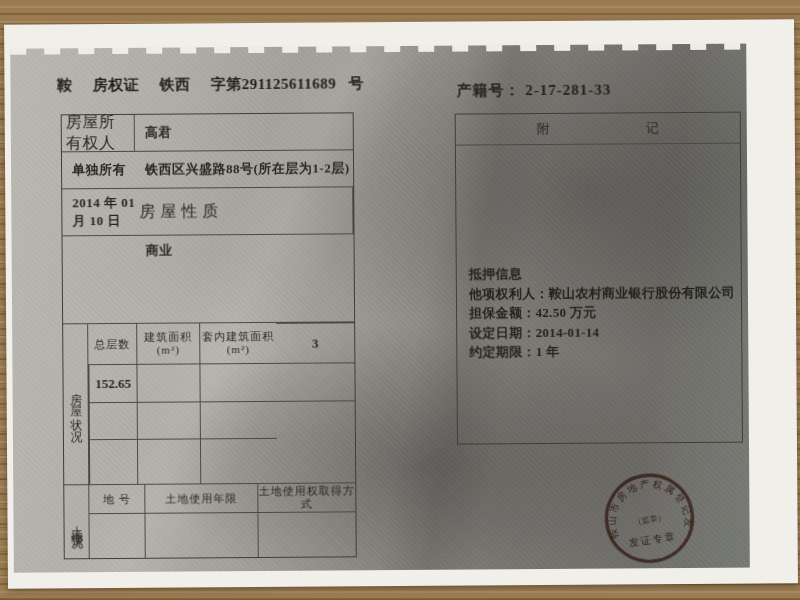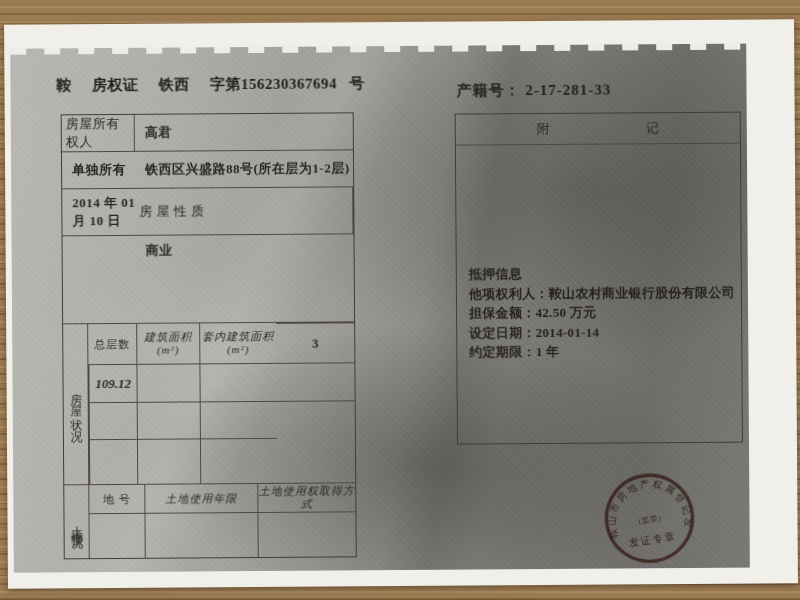--- a/index.html
+++ b/index.html
@@ -45,38 +45,38 @@
   .title .gap{margin:0 8px;}
   .title .gap-s{margin-left:8px;}
   
   .maintable{
     position:absolute;left:50px;top:66px;width:291px;
     border:1.6px solid #3e3b33;color:#26241e;
   }
   .sec-a{display:grid;grid-template-columns:73px 1fr;grid-template-rows:36px 37px 47px 30px 29px 29px;}
   .sec-a>div{border-top:1px solid #4a473f;display:flex;align-items:center;}
   .sec-a>div.r0{border-top:none;}
-  .sec-a .lab{border-right:1px solid #4a473f;font-size:13px;padding:0 4px;letter-spacing:.5px;}
+  .sec-a .lab{border-right:1px solid #4a473f;font-size:16px;padding:0 4px;letter-spacing:.5px;}
   .sec-a .val{font-size:13px;font-weight:700;padding-left:10px;letter-spacing:.5px;}
   .sec-b{display:grid;grid-template-columns:25px 48px 63px 77px 1fr;grid-template-rows:40px 38px 37px 45px;border-top:1px solid #4a473f;}
   .sec-c{display:grid;grid-template-columns:25px 55px 113px 1fr;grid-template-rows:28px 45px;border-top:1px solid #4a473f;}
   .sideV{
     grid-column:1;border-right:1px solid #4a473f;
     display:flex;align-items:center;justify-content:center;
     writing-mode:vertical-rl;text-orientation:upright;
     font-size:12px;letter-spacing:13px;padding-top:10px;
   }
   .sec-b .sideV{grid-row:1/span 4;}
   .sec-c .sideV{grid-row:1/span 2;letter-spacing:4px;padding-top:4px;}
   .tcell{
     display:flex;align-items:center;justify-content:center;text-align:center;
     border-top:1px solid #4a473f;font-size:11px;white-space:pre-line;line-height:13px;
   }
   .tcell.hd{border-top:none;letter-spacing:1px;}
-  .tcell.bl{border-left:1px solid #4a473f;font-style:italic;}
+  .tcell.bl{border-left:1px solid #4a473f;}
   .tcell.dv{font-size:13px;font-weight:700;}
   
   .propno{
     position:absolute;left:446px;top:36px;font-size:15px;font-weight:700;
     color:#1e1c16;letter-spacing:1px;white-space:nowrap;
   }
   .annexbox{
     position:absolute;left:444px;top:68px;width:284px;height:329px;
     border:1.6px solid #3e3b33;
   }
@@ -101,21 +101,21 @@
 
 <div class="paper">
   <div class="scan scan-soft">
     <div class="streaks"></div>
     <div class="perf"></div>
 
     <div class="title">
       <span>鞍</span><span class="gap"></span>
       <span>房权证</span><span class="gap"></span>
       <span>铁西</span><span class="gap"></span>
-      <span>字第</span><span>156230367694</span>
+      <span>字第</span><span>291125611689</span>
       <span class="gap-s">号</span>
     </div>
 
     <div class="maintable">
       <div class="sec-a">
         <div class="lab r0">房屋所有权人</div>
         <div class="val r0">高君</div>
         <div class="val">单独所有</div>
         <div class="val">铁西区兴盛路88号(所在层为1-2层)</div>
         <div class="val">2014 年 01 月 10 日</div>
@@ -126,21 +126,21 @@
 
       <div class="sec-b">
         <div class="sideV">房屋状况</div>
         <div class="tcell hd">总层数</div>
         <div class="tcell hd bl">建筑面积
 (m²)</div>
         <div class="tcell hd bl">套内建筑面积
 (m²)</div>
 
         <div class="tcell dv">3</div>
-        <div class="tcell dv bl">109.12</div>
+        <div class="tcell dv bl">152.65</div>
         <div class="tcell dv bl"></div>
         <div class="tcell dv bl"></div>
 
         <div class="tcell dv"></div>
         <div class="tcell dv bl"></div>
         <div class="tcell dv bl"></div>
         <div class="tcell dv bl"></div>
 
         <div class="tcell dv"></div>
         <div class="tcell dv bl"></div>

